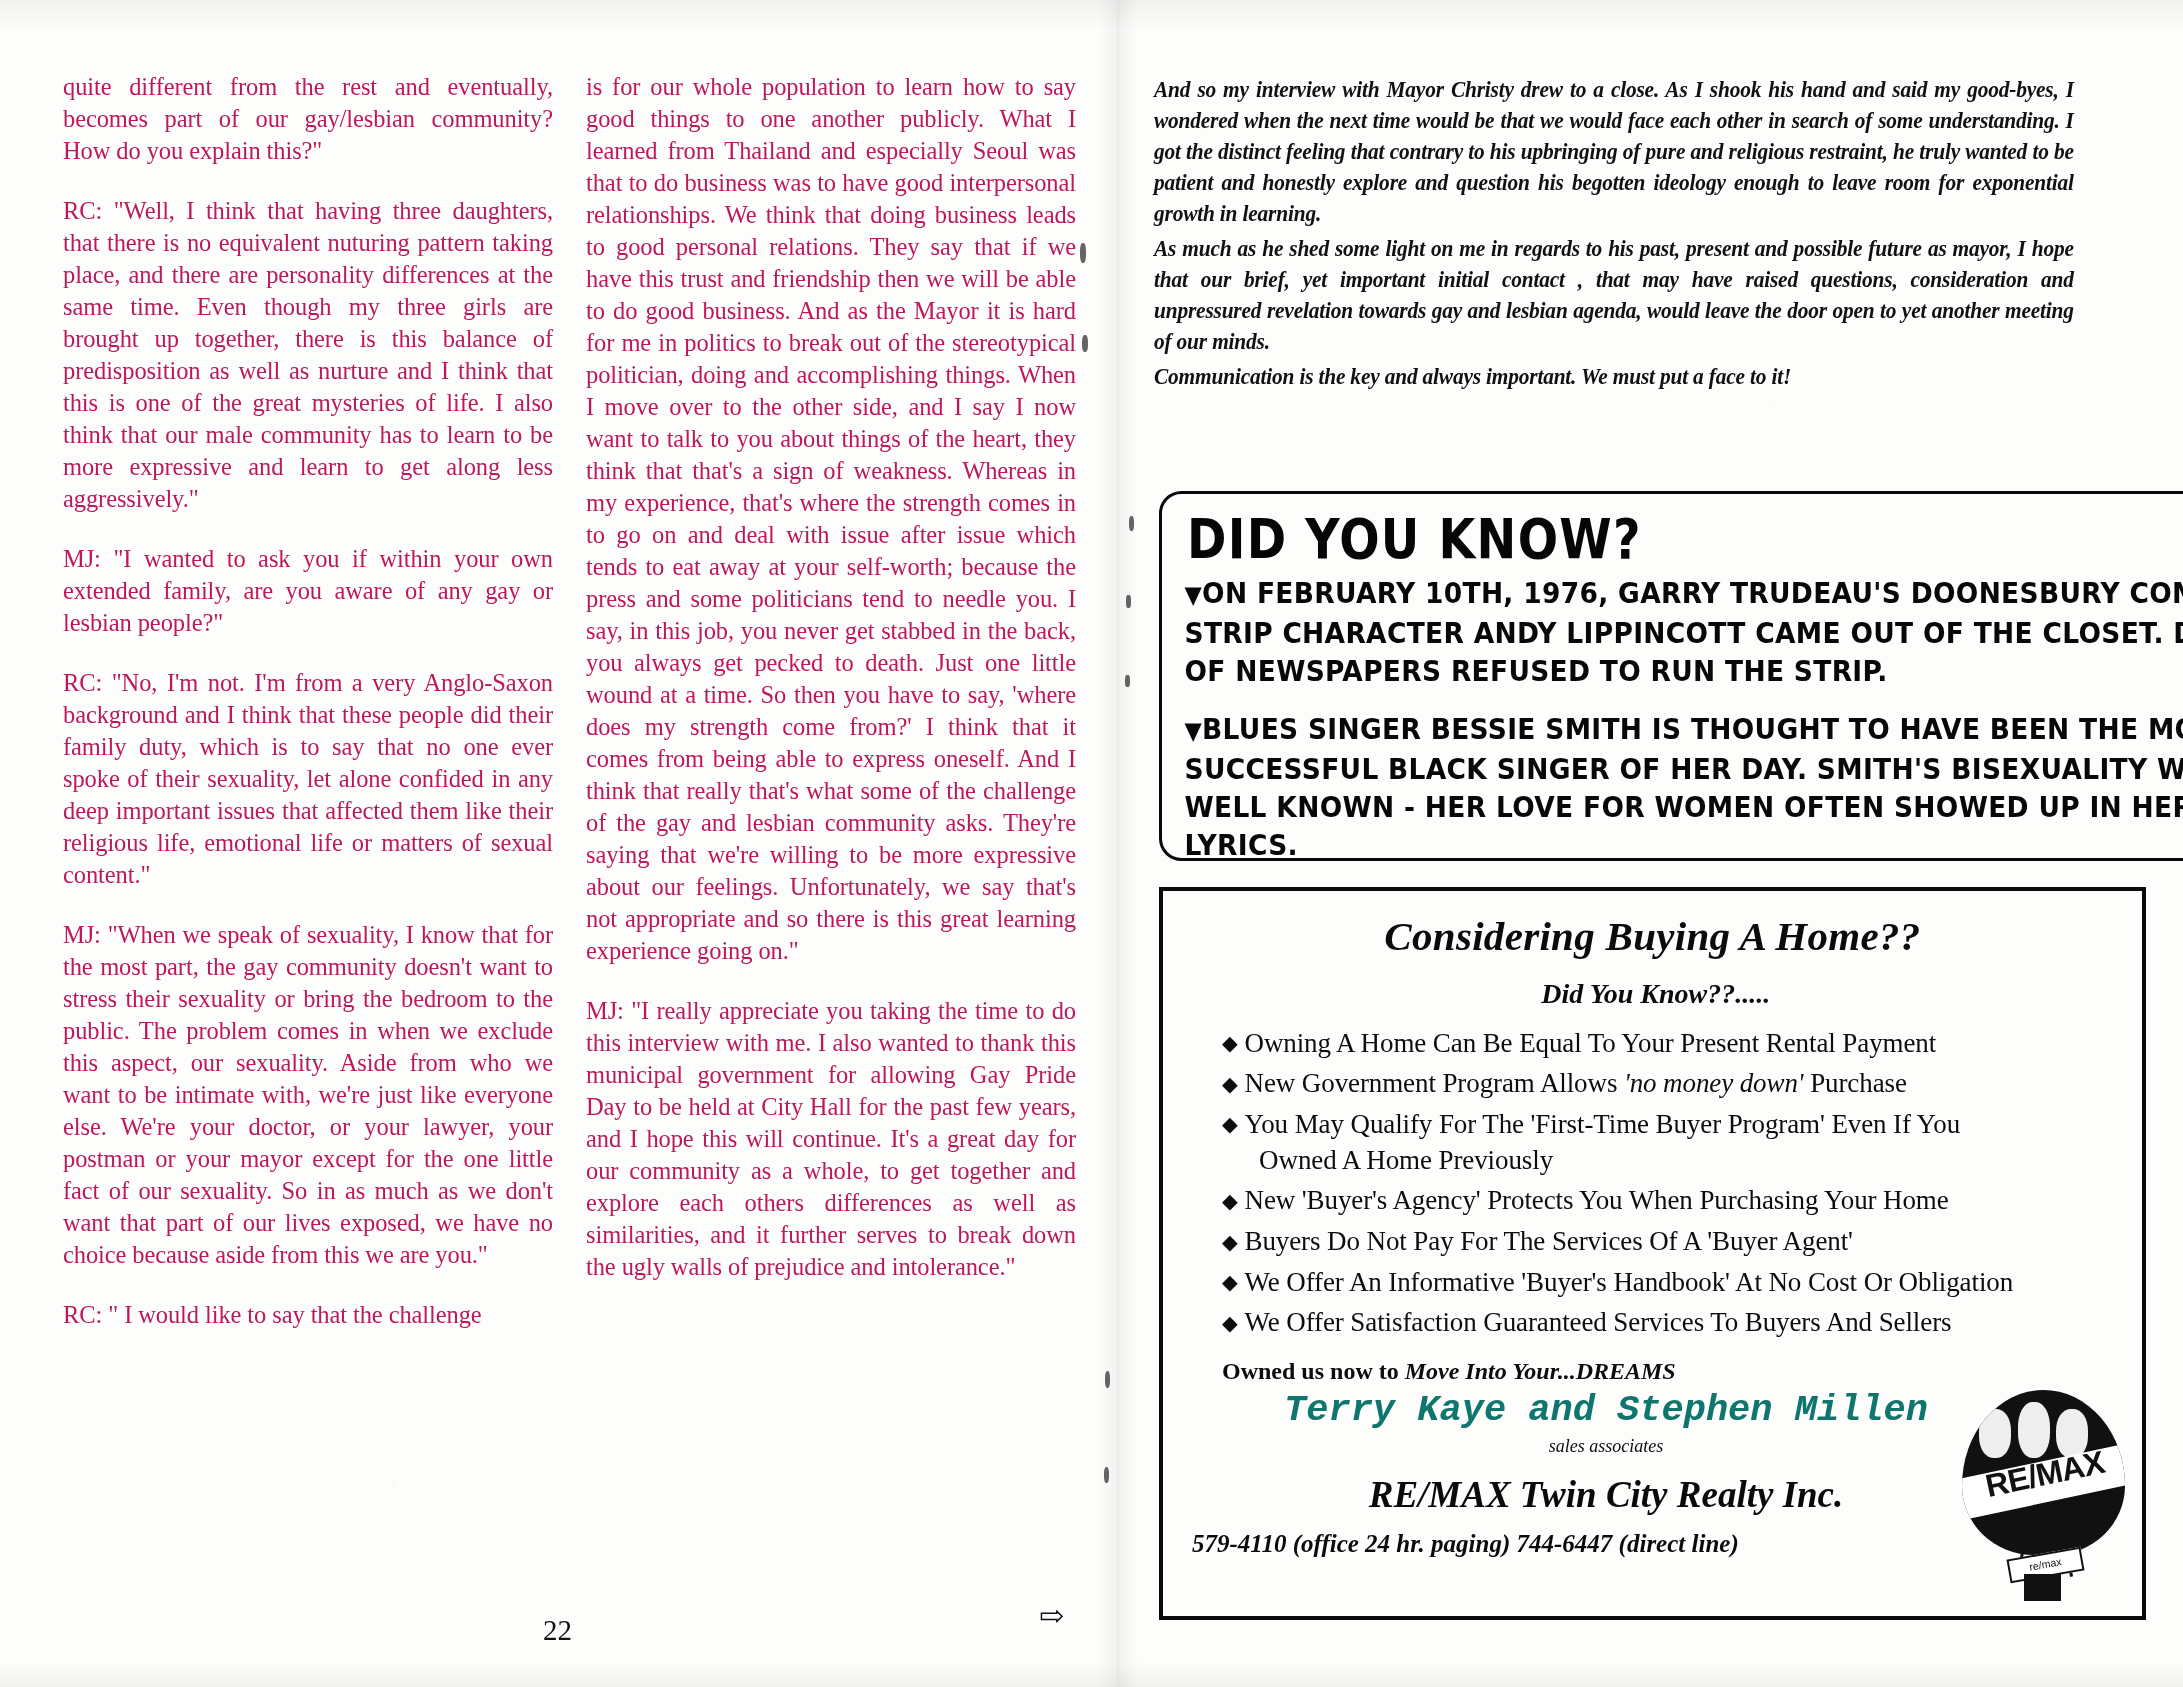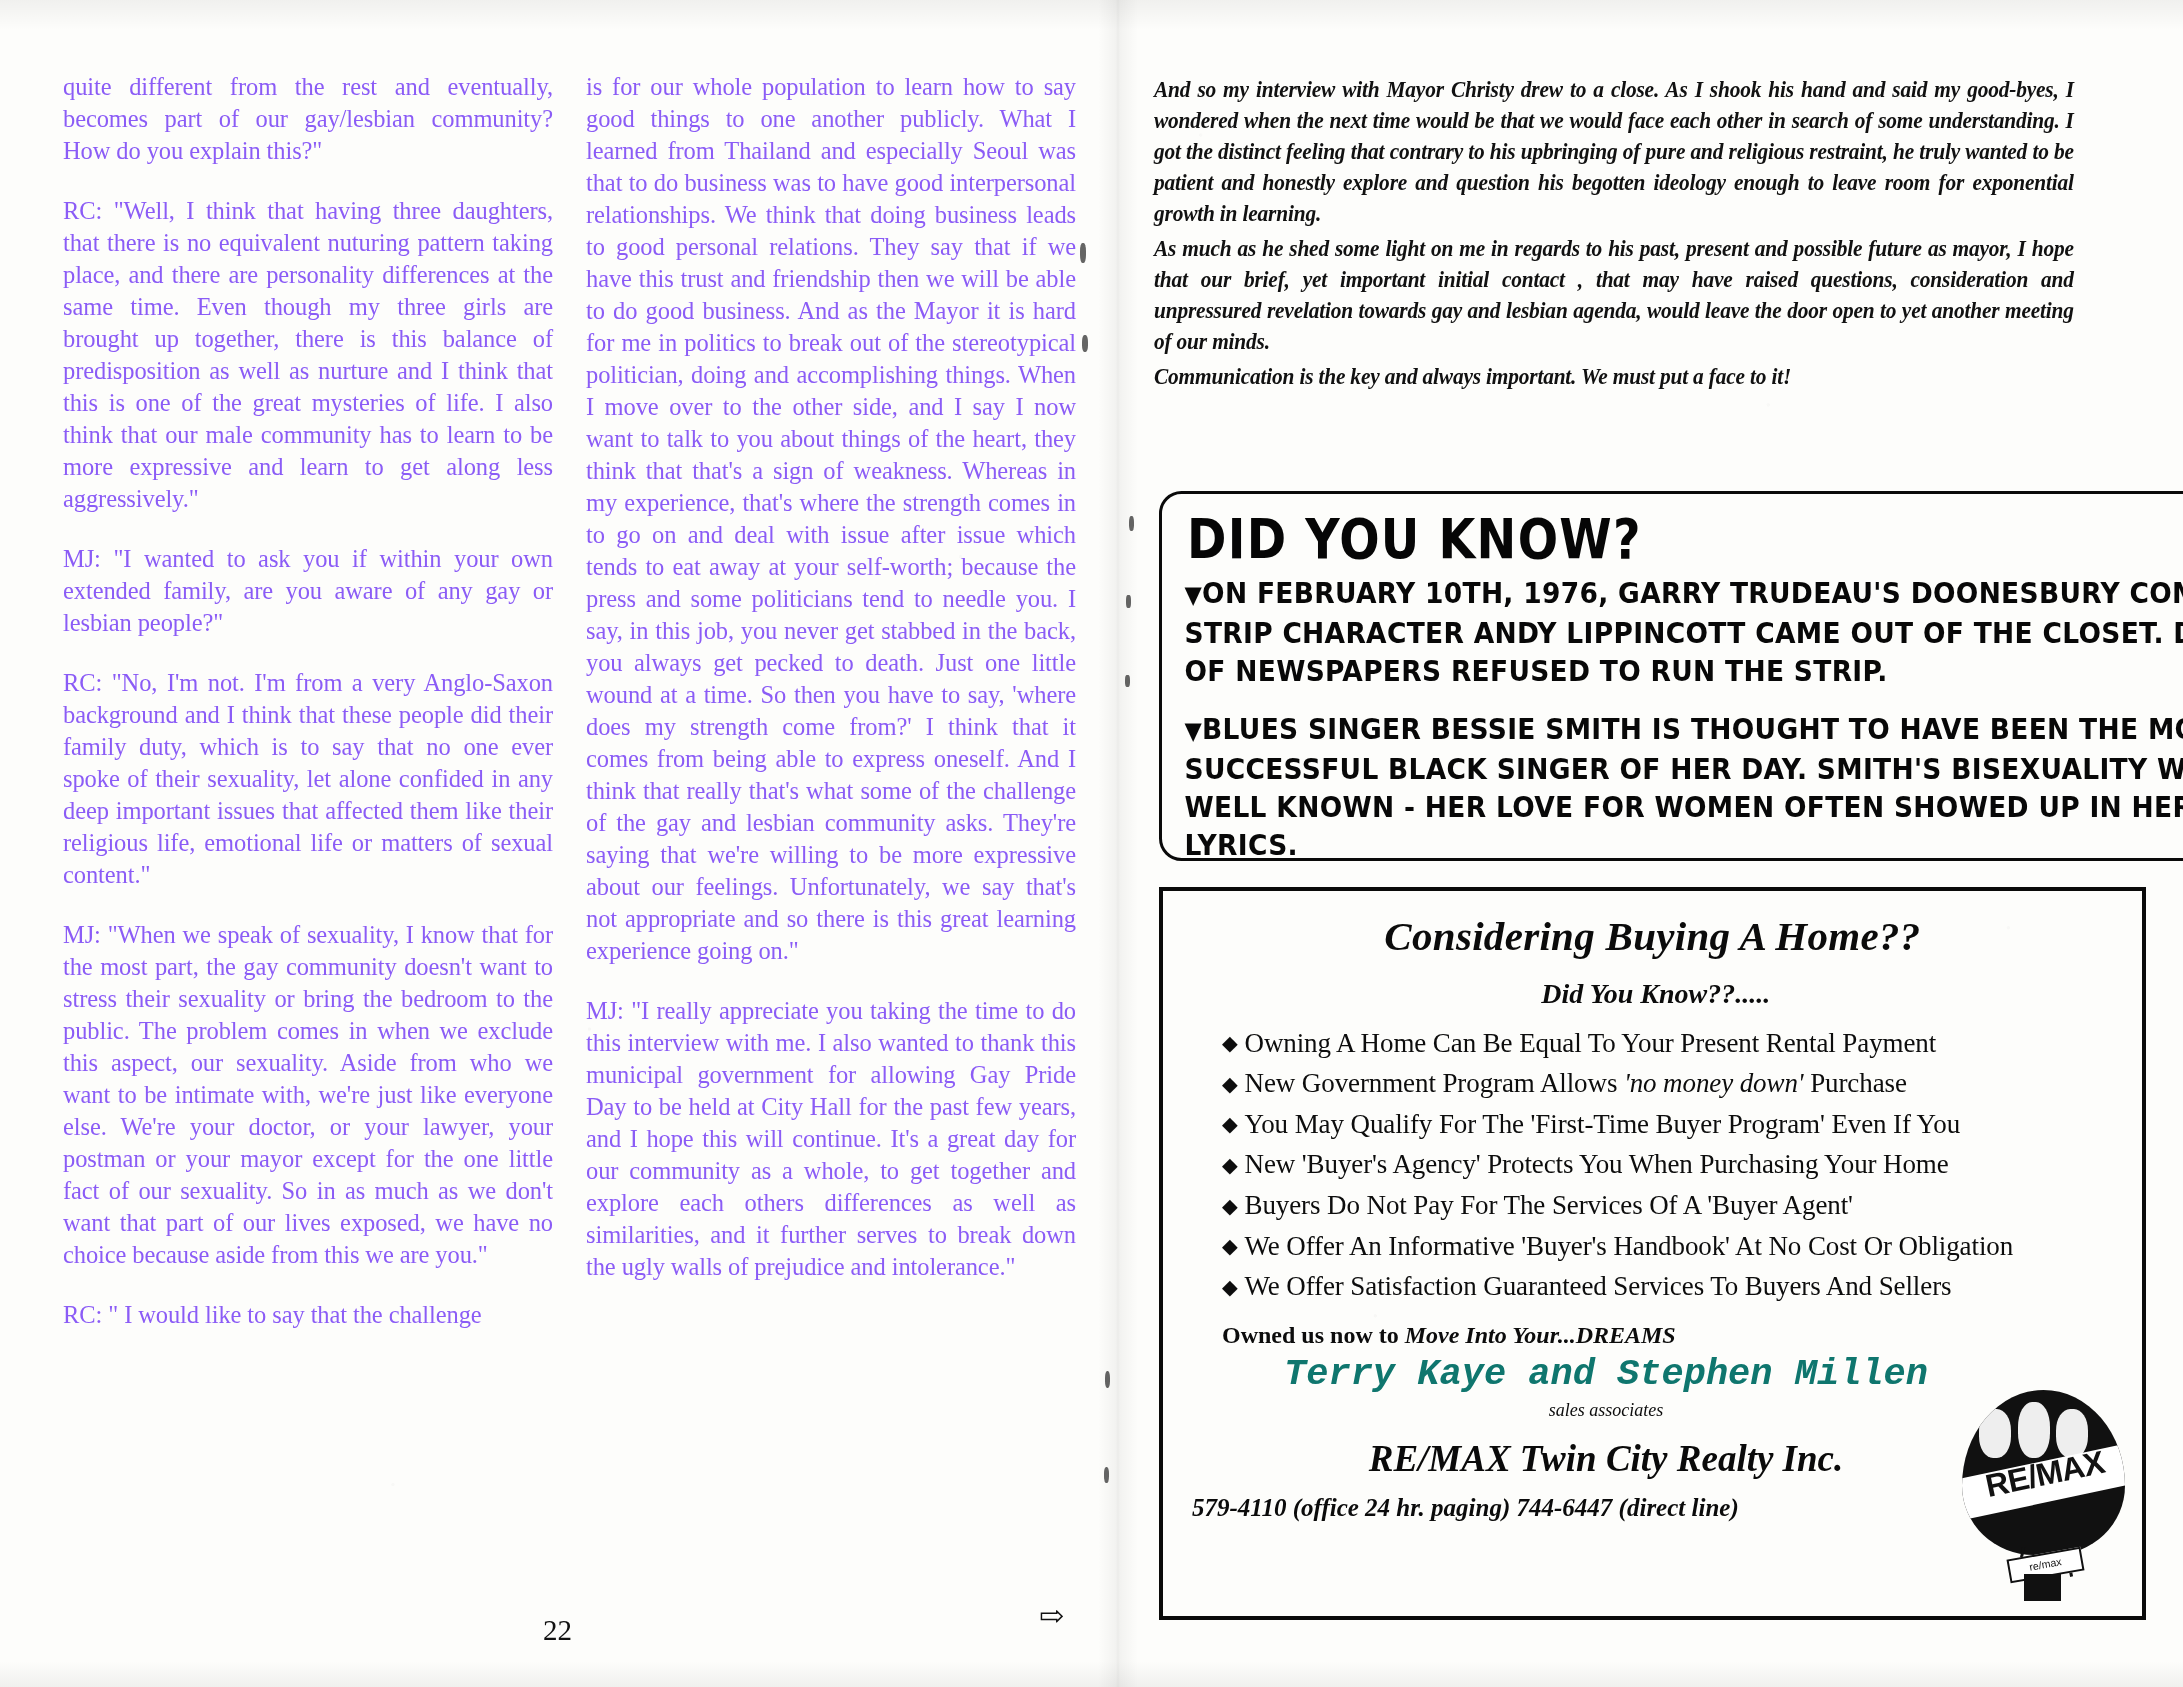--- a/index.html
+++ b/index.html
@@ -65,21 +65,21 @@
   .col-2 { left: 586px; top: 71px; width: 490px; }
 
   .body-para {
     font-size: 24.5px;
     line-height: 32px;
     text-align: justify;
     text-justify: inter-word;
     margin: 0 0 28px 0;
     font-family: "Liberation Serif", "DejaVu Serif", serif;
     letter-spacing: -0.1px;
-    color: #8b5cf6;
+    color: #be185d;
   }
   .body-para:last-child { margin-bottom: 0; }
 
   .page-number {
     position: absolute;
     left: 543px;
     top: 1614px;
     font-size: 29px;
     font-family: "Liberation Serif", "DejaVu Serif", serif;
     color: #111;
@@ -403,20 +403,21 @@
 
     <ul class="ad-bullets">
       <li>
         <span class="dia">◆</span><span>Owning A Home Can Be Equal To Your Present Rental Payment</span>
       </li>
       <li>
         <span class="dia">◆</span><span>New Government Program Allows </span><span class="ital">'no money down'</span><span> Purchase</span>
       </li>
       <li>
         <span class="dia">◆</span><span>You May Qualify For The 'First-Time Buyer Program' Even If You</span>
+        <span class="cont-line">Owned A Home Previously</span>
       </li>
       <li>
         <span class="dia">◆</span><span>New 'Buyer's Agency' Protects You When Purchasing Your Home</span>
       </li>
       <li>
         <span class="dia">◆</span><span>Buyers Do Not Pay For The Services Of A 'Buyer Agent'</span>
       </li>
       <li>
         <span class="dia">◆</span><span>We Offer An Informative 'Buyer's Handbook' At No Cost Or Obligation</span>
       </li>

